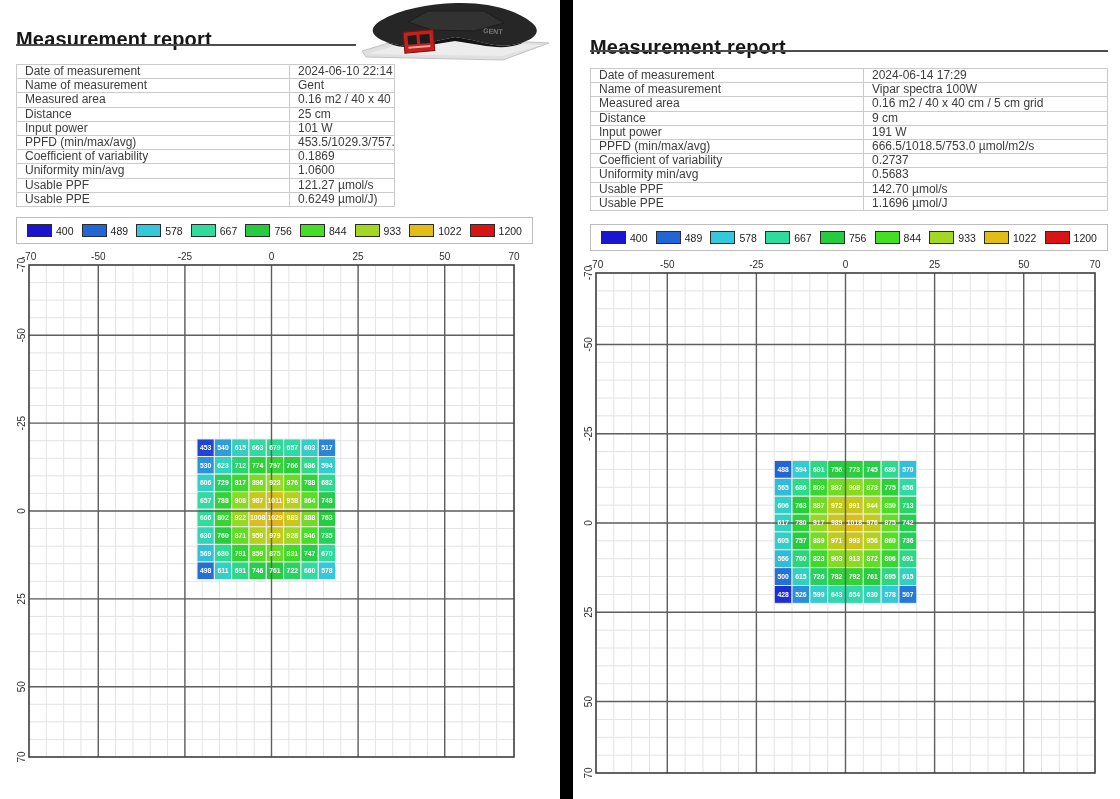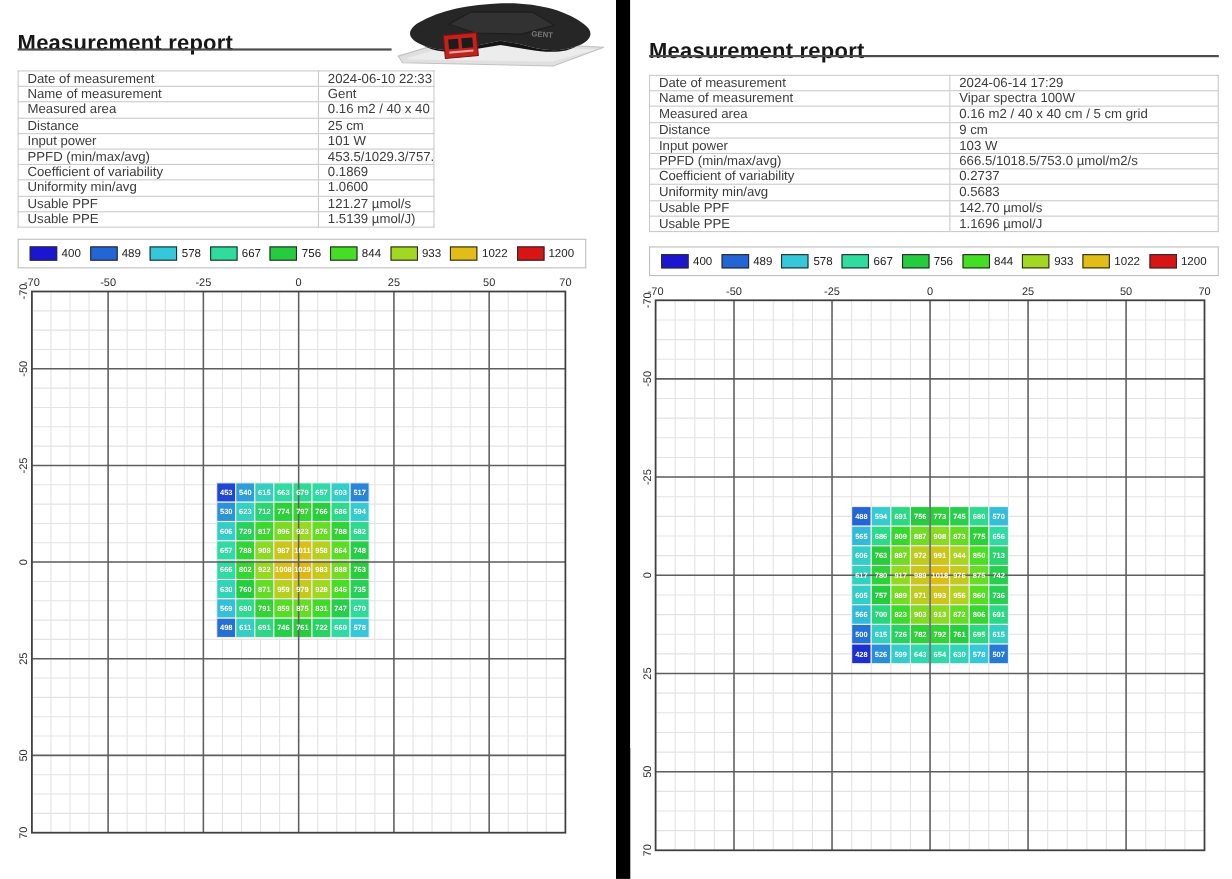--- a/index.html
+++ b/index.html
@@ -51,21 +51,21 @@
         <rect x="52" y="46" width="22" height="2" fill="#e6a5a0"></rect>
       </g>
       <text x="127" y="33" font-size="7" font-weight="bold" fill="#7a7a7a" transform="rotate(4 127 33)">GENT</text>
     </svg>
   </div>
 
   <table class="mtable">
       <tbody>
         <tr>
           <td class="lab">Date of measurement</td>
-          <td class="val">2024-06-10 22:33</td>
+          <td class="val">2024-06-10 22:14</td>
         </tr>
         <tr>
           <td class="lab">Name of measurement</td>
           <td class="val">Gent</td>
         </tr>
         <tr>
           <td class="lab">Measured area</td>
           <td class="val">0.16 m2 / 40 x 40 cm / 5 cm grid</td>
         </tr>
         <tr>
@@ -87,21 +87,21 @@
         <tr>
           <td class="lab">Uniformity min/avg</td>
           <td class="val">1.0600</td>
         </tr>
         <tr>
           <td class="lab">Usable PPF</td>
           <td class="val">121.27 µmol/s</td>
         </tr>
         <tr>
           <td class="lab">Usable PPE</td>
-          <td class="val">1.5139 µmol/J)</td>
+          <td class="val">0.6249 µmol/J)</td>
         </tr>
       </tbody>
     </table>
   <div class="legend">
       <span class="legend-item">
         <span class="swatch" style="background: rgb(27, 21, 209);"></span>
         <span class="legend-label">400</span>
       </span>
       <span class="legend-item">
         <span class="swatch" style="background: rgb(34, 102, 214);"></span>
@@ -379,21 +379,21 @@
         <tr>
           <td class="lab">Measured area</td>
           <td class="val">0.16 m2 / 40 x 40 cm / 5 cm grid</td>
         </tr>
         <tr>
           <td class="lab">Distance</td>
           <td class="val">9 cm</td>
         </tr>
         <tr>
           <td class="lab">Input power</td>
-          <td class="val">103 W</td>
+          <td class="val">191 W</td>
         </tr>
         <tr>
           <td class="lab">PPFD (min/max/avg)</td>
           <td class="val">666.5/1018.5/753.0 µmol/m2/s</td>
         </tr>
         <tr>
           <td class="lab">Coefficient of variability</td>
           <td class="val">0.2737</td>
         </tr>
         <tr>

